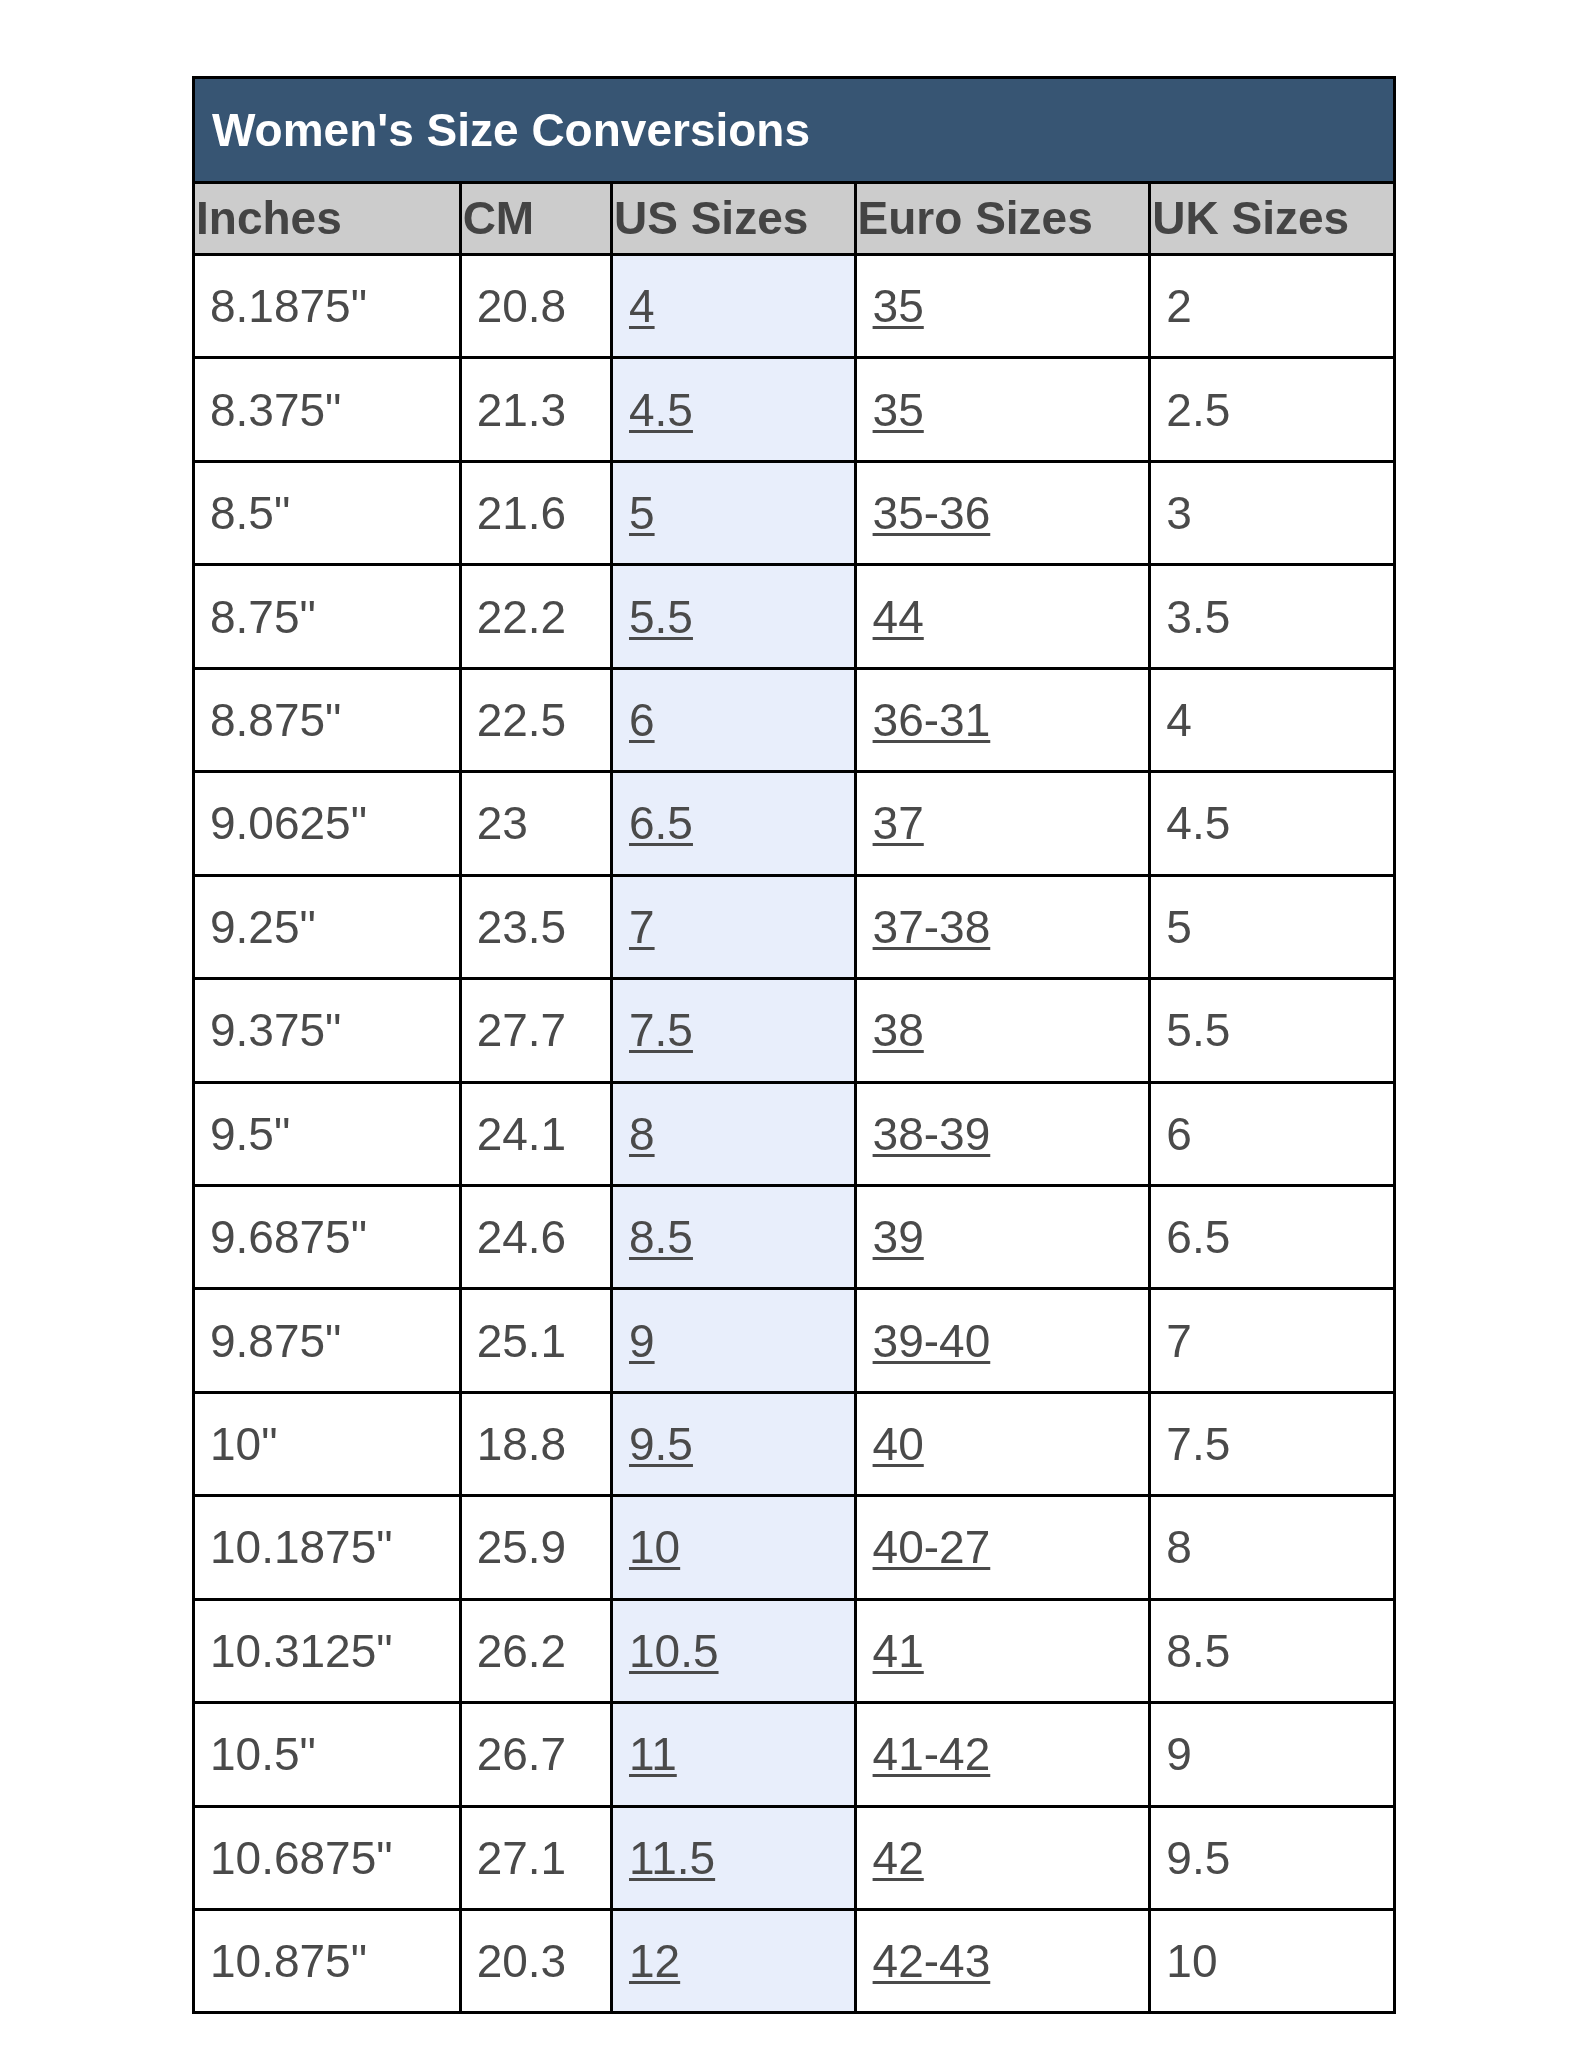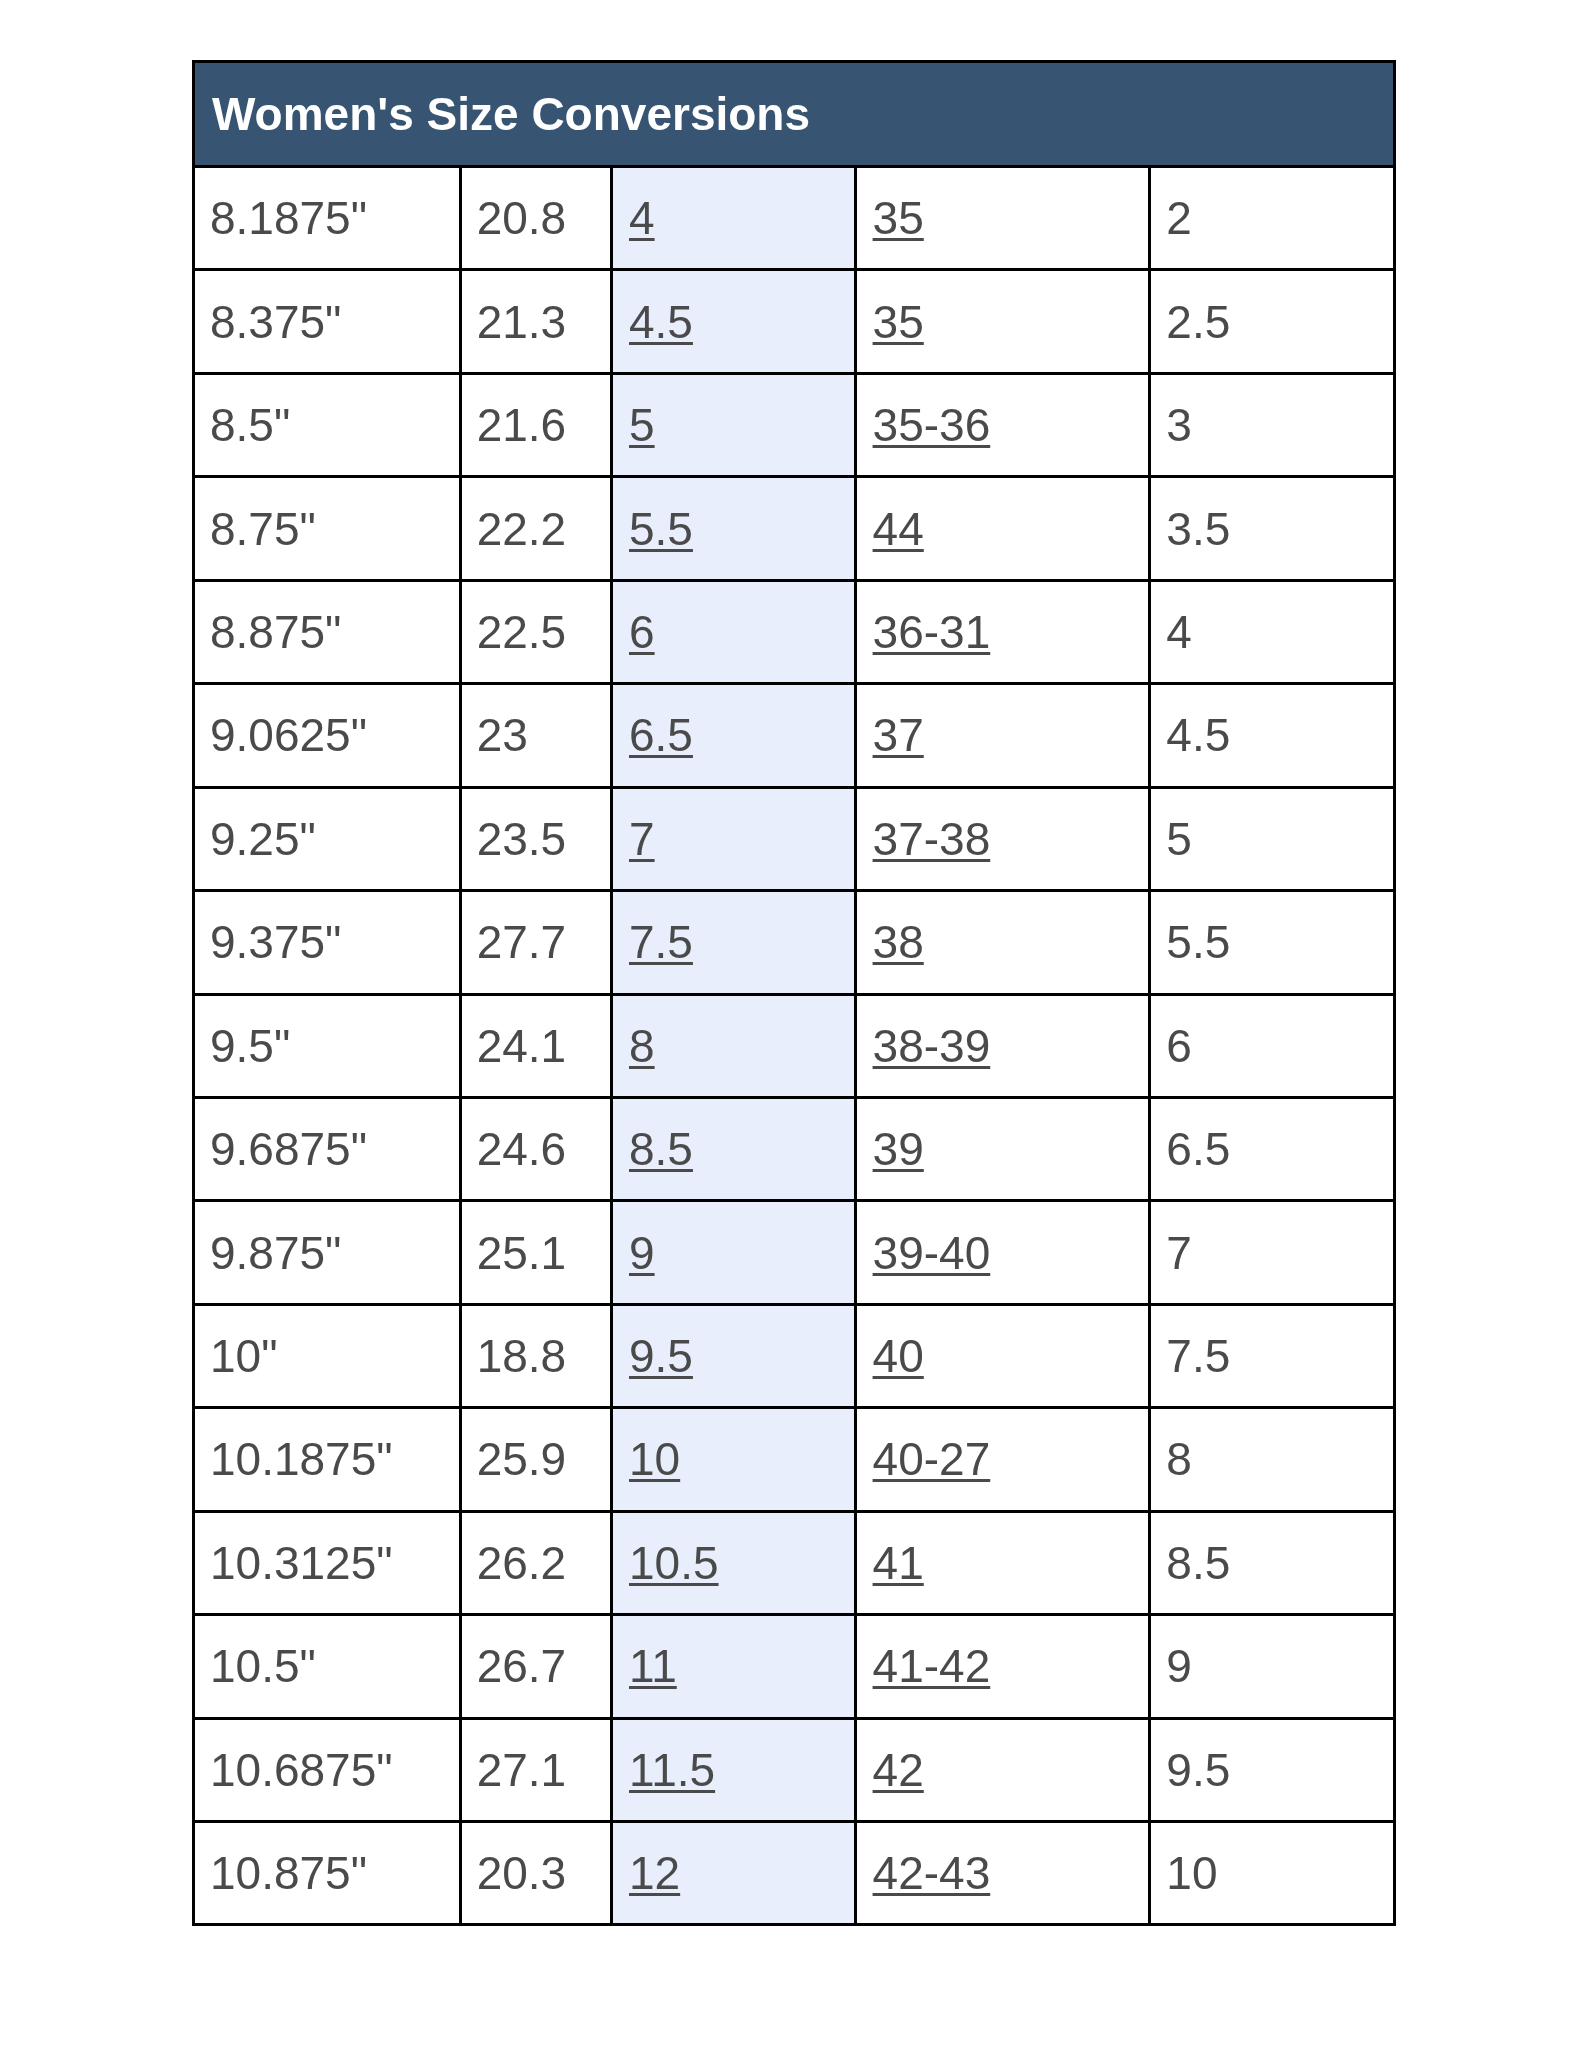--- a/index.html
+++ b/index.html
@@ -11,21 +11,21 @@
     height: 2066px;
     overflow: hidden;
   }
   body {
     font-family: "Liberation Sans", sans-serif;
     -webkit-font-smoothing: antialiased;
   }
   #sheet {
     position: absolute;
     left: 192px;
-    top: 60px;
+    top: 76px;
     width: 1204px;
     filter: grayscale(0);
   }
   table.conv {
     border-collapse: collapse;
     table-layout: fixed;
     width: 1204px;
     border: 3px solid #000;
   }
   table.conv col.c0 { width: 266px; }
@@ -86,20 +86,27 @@
       <col class="c0">
       <col class="c1">
       <col class="c2">
       <col class="c3">
       <col class="c4">
     </colgroup>
     <tbody id="tbody">
         <tr class="title-row">
           <td colspan="5"><span>Women's Size Conversions</span></td>
         </tr>
+        <tr class="head-row">
+          <th><span>Inches</span></th>
+          <th><span>CM</span></th>
+          <th><span>US Sizes</span></th>
+          <th><span>Euro Sizes</span></th>
+          <th><span>UK Sizes</span></th>
+        </tr>
         <tr class="data-row">
           <td><span>8.1875"</span></td>
           <td><span>20.8</span></td>
           <td class="hl us"><span class="u">4</span></td>
           <td class="euro"><span class="u">35</span></td>
           <td><span>2</span></td>
         </tr>
         <tr class="data-row">
           <td><span>8.375"</span></td>
           <td><span>21.3</span></td>

